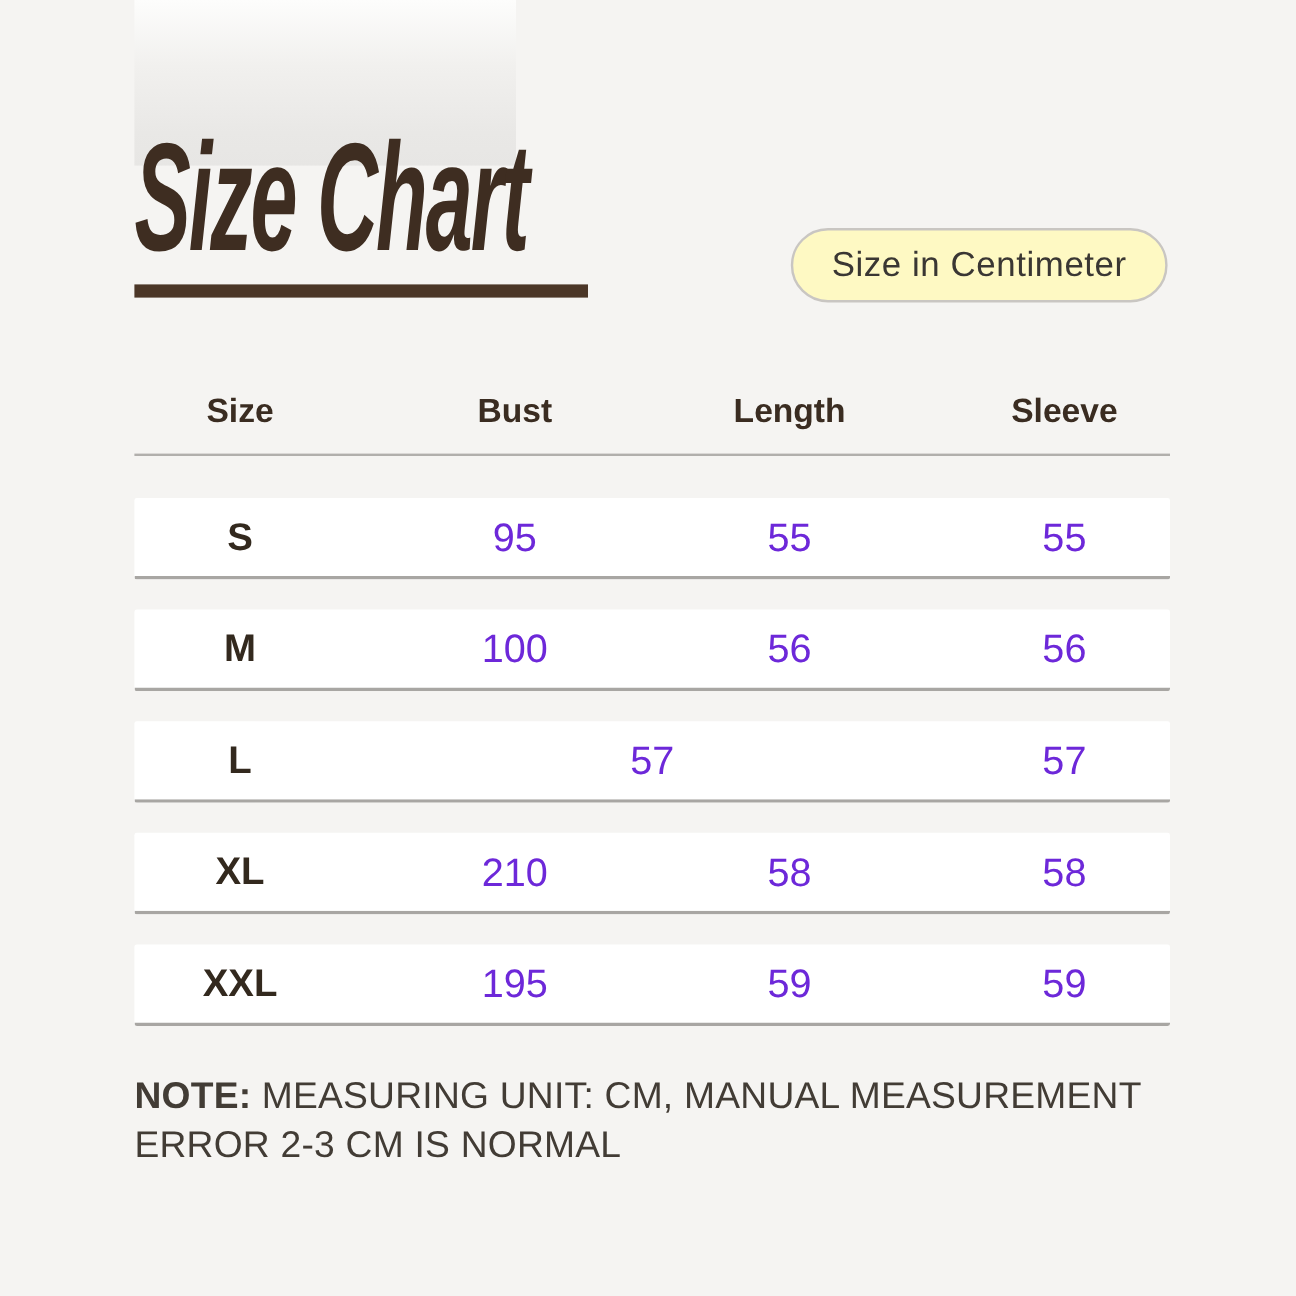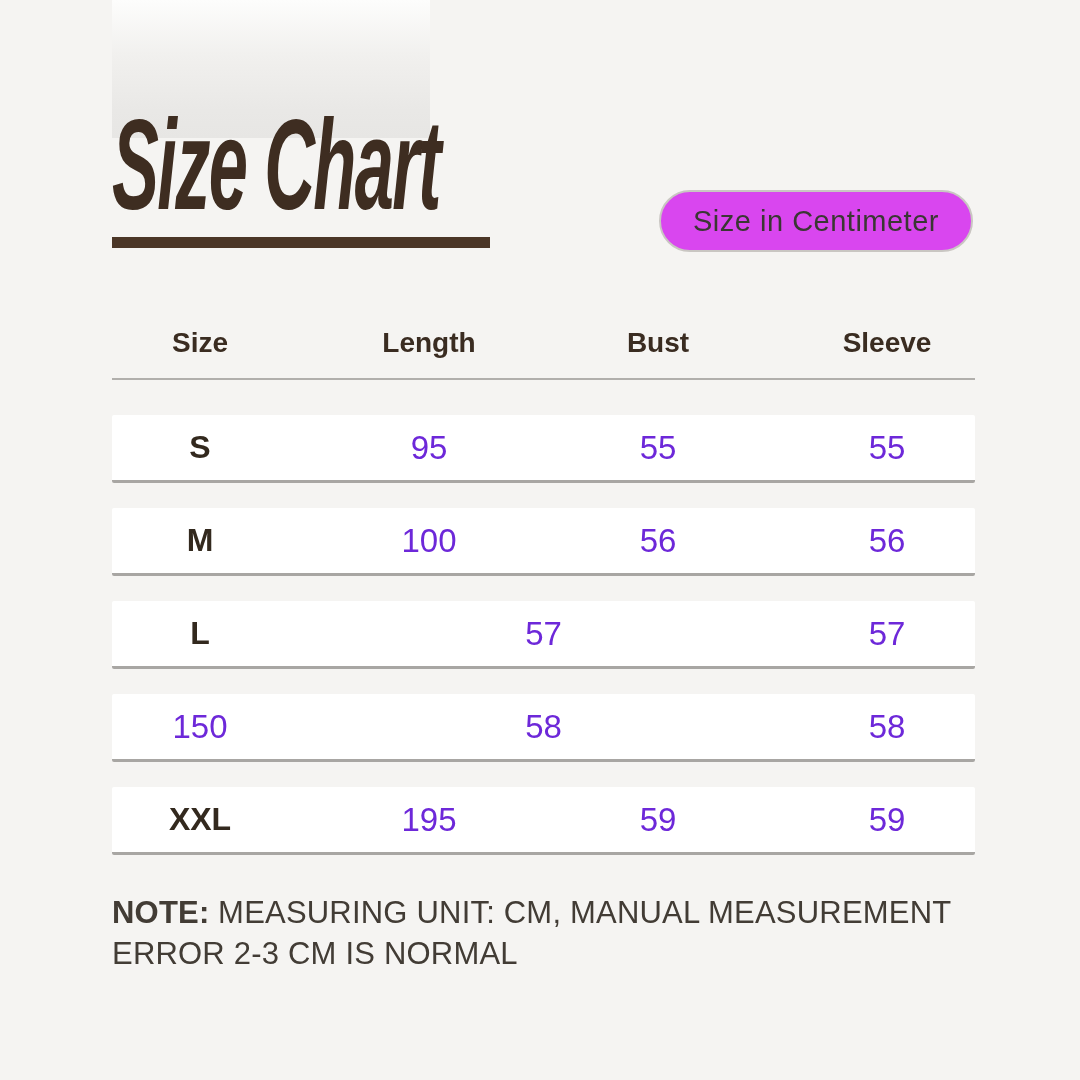--- a/index.html
+++ b/index.html
@@ -57,21 +57,21 @@
     left: 659px;
     top: 190px;
     width: 314px;
     height: 62px;
     border: 2px solid #c9c6c2;
     border-radius: 33px;
     display: flex;
     align-items: center;
     justify-content: center;
     box-sizing: border-box;
-    background: #d946ef;
+    background: #fef9c3;
   }
   .unit-pill span {
     font-size: 29px;
     color: #3a3733;
     letter-spacing: 0.5px;
   }
   
   .size-table {
     position: absolute;
     left: 112px;
@@ -151,22 +151,22 @@
   <div class="title-underline"></div>
 
   <div class="unit-pill">
     <span>Size in Centimeter</span>
   </div>
 
   <div class="size-table">
 
     <div class="thead">
       <div class="cell">Size</div>
+      <div class="cell">Bust</div>
       <div class="cell">Length</div>
-      <div class="cell">Bust</div>
       <div class="cell">Sleeve</div>
     </div>
     <div class="thead-rule"></div>
 
     <div class="tbody">
 
       <div class="trow">
         <div class="cell size-cell">S</div>
         <div class="cell">95</div>
         <div class="cell">55</div>
@@ -180,21 +180,22 @@
         <div class="cell">56</div>
       </div>
 
       <div class="trow">
         <div class="cell size-cell">L</div>
         <div class="cell">57</div>
         <div class="cell">57</div>
       </div>
 
       <div class="trow">
-        <div class="cell">150</div>
+        <div class="cell size-cell">XL</div>
+        <div class="cell">210</div>
         <div class="cell">58</div>
         <div class="cell">58</div>
       </div>
 
       <div class="trow">
         <div class="cell size-cell">XXL</div>
         <div class="cell">195</div>
         <div class="cell">59</div>
         <div class="cell">59</div>
       </div>

